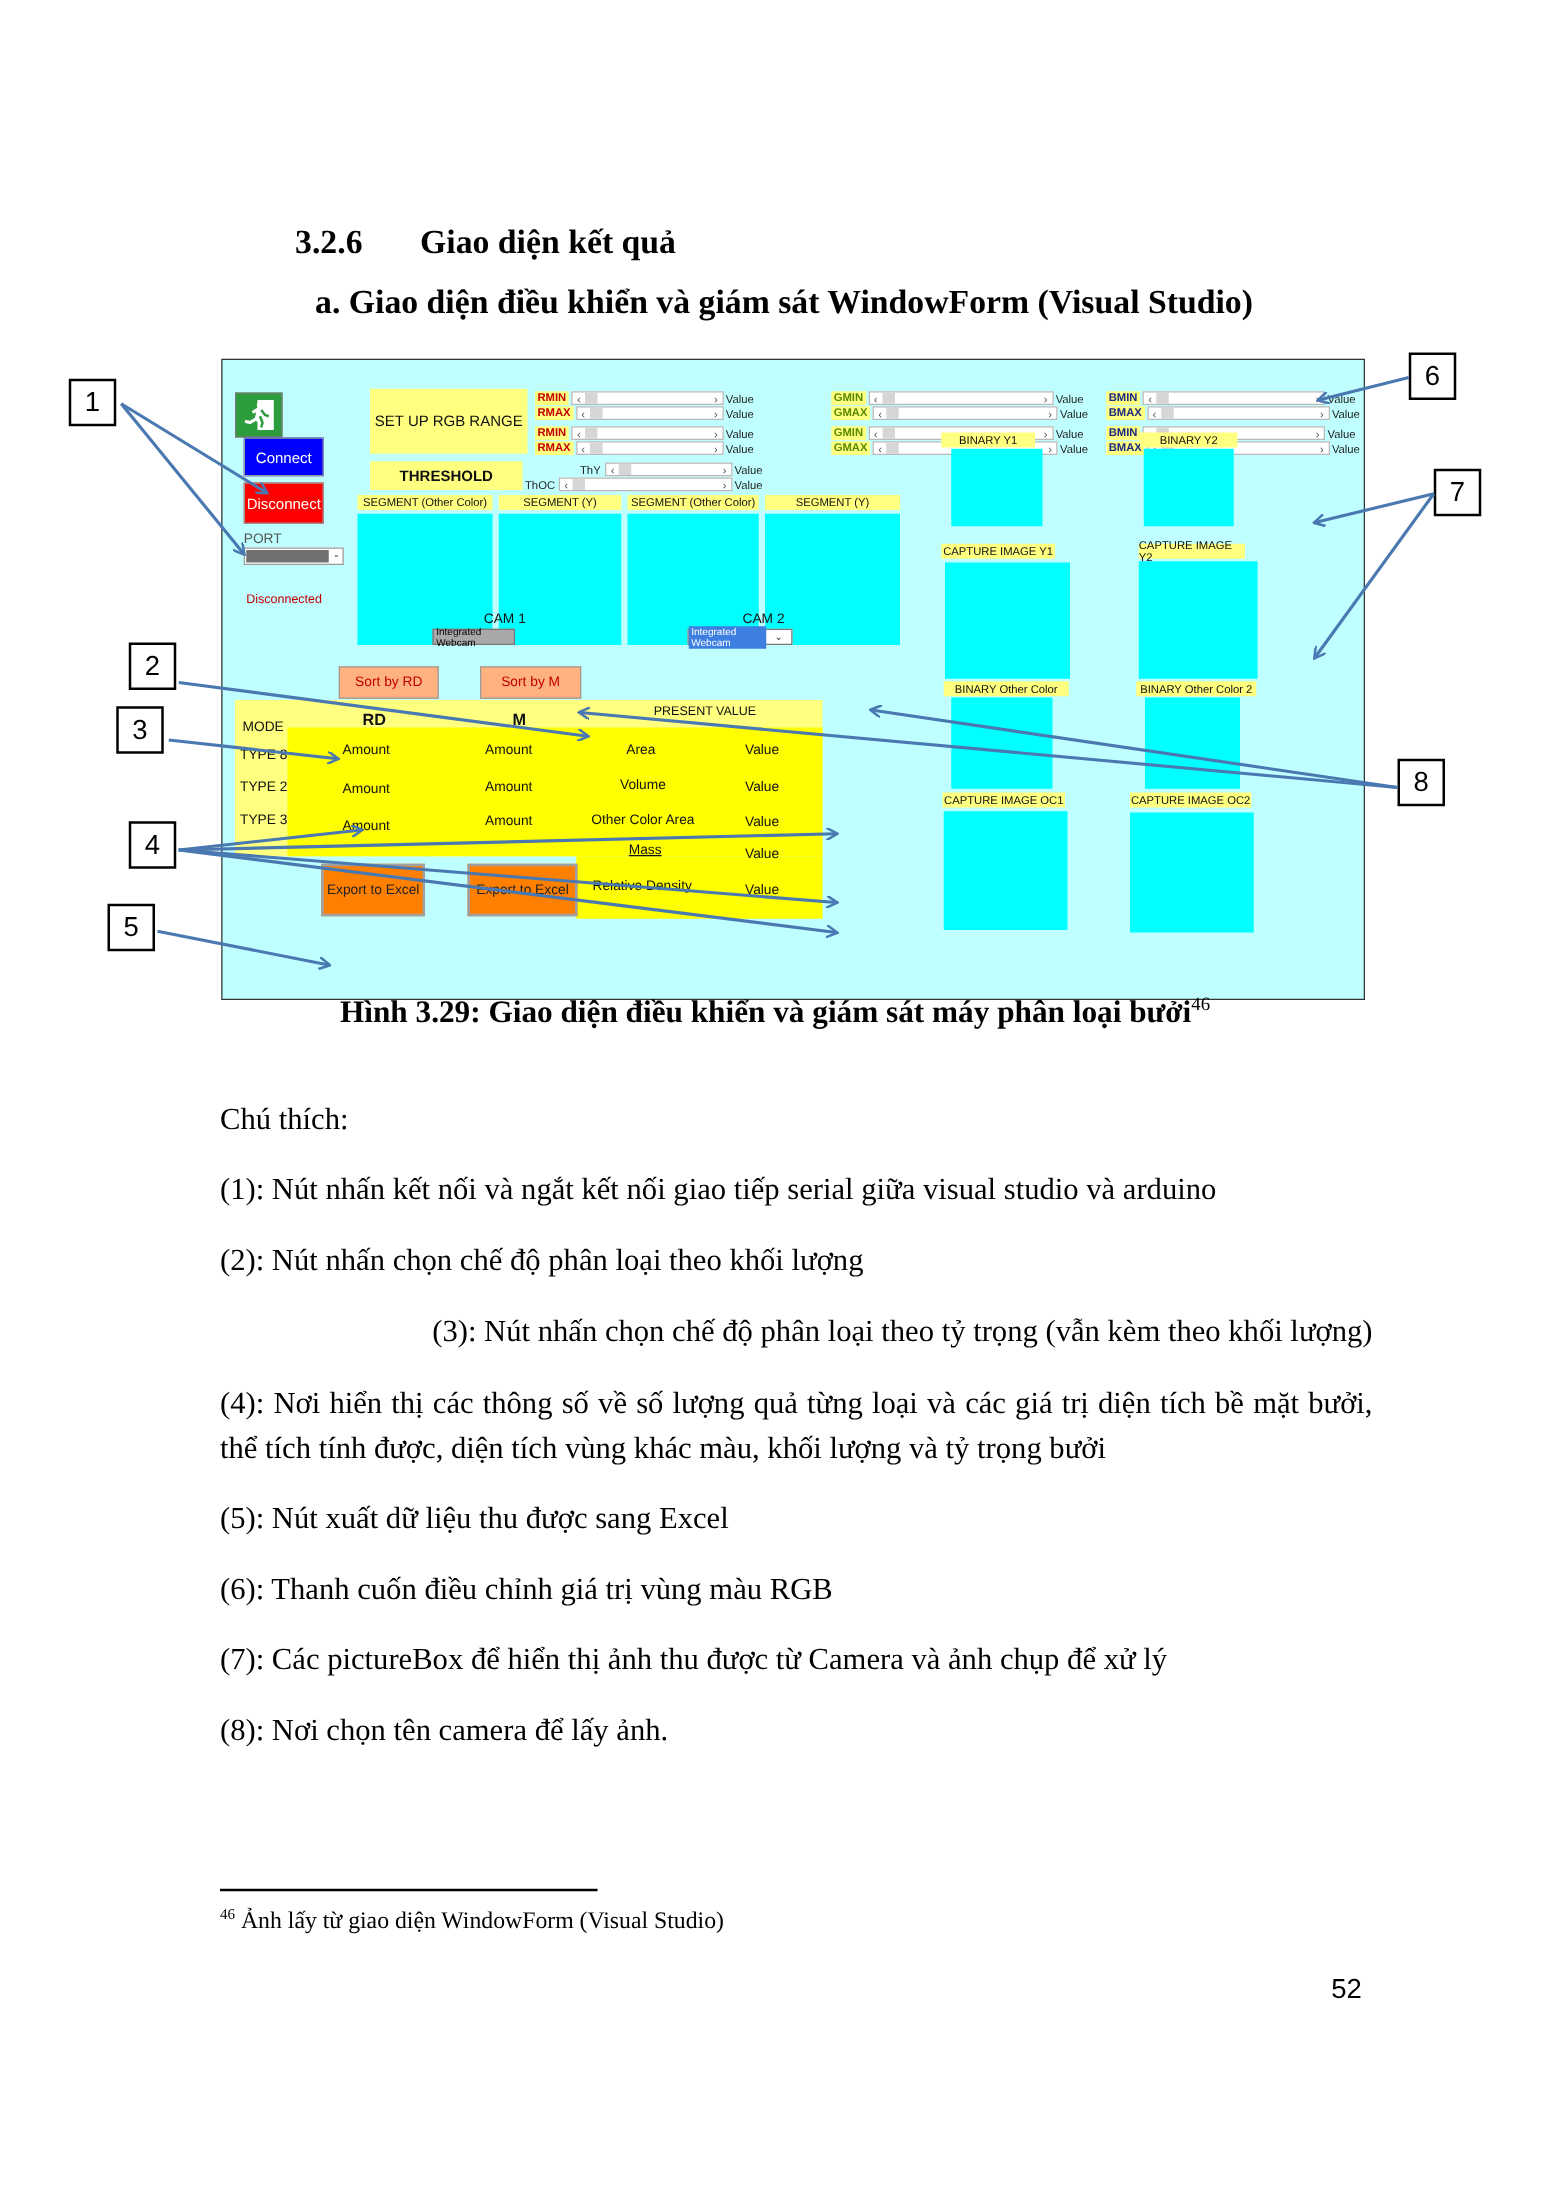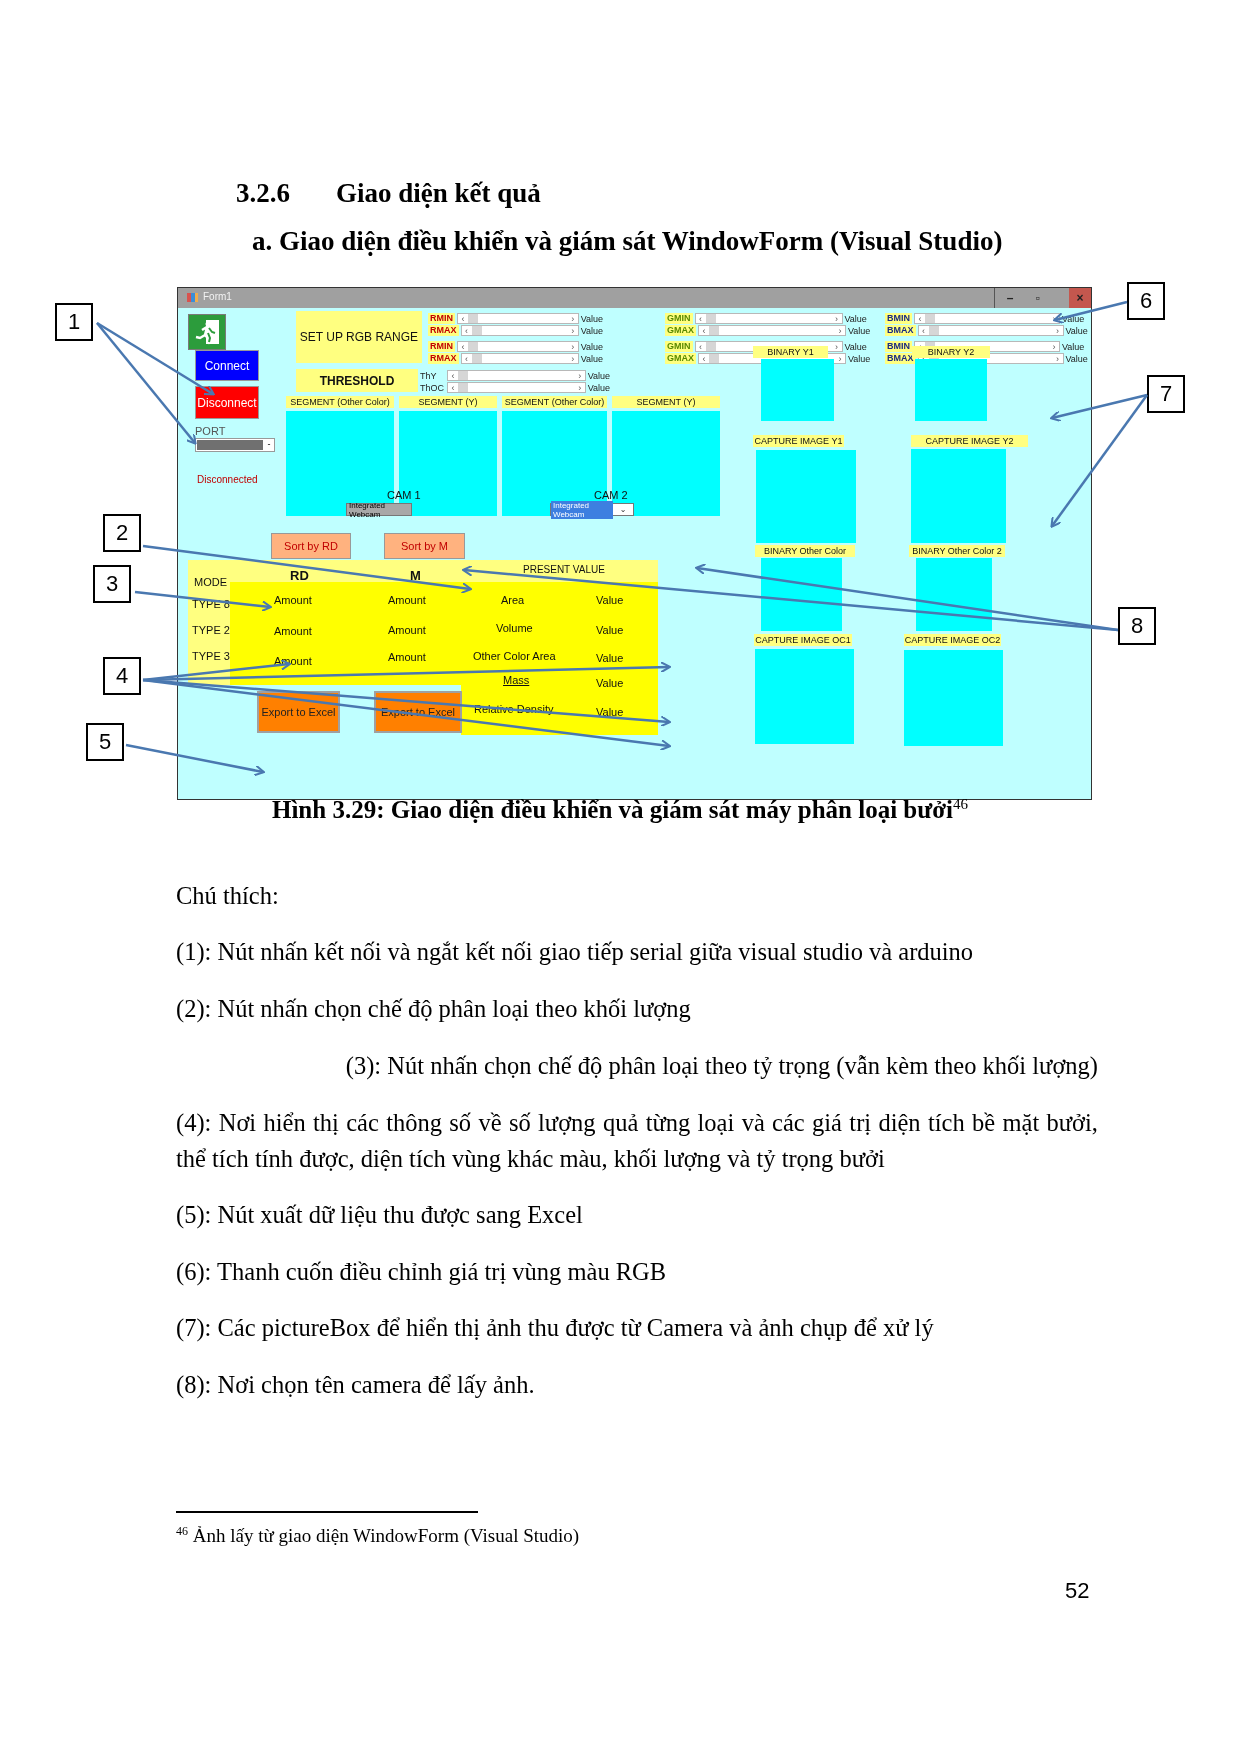--- a/index.html
+++ b/index.html
@@ -62,27 +62,20 @@
   .callout{width:38px;height:38px;border:2px solid #000;background:#fff;display:flex;align-items:center;justify-content:center;font:22px "Liberation Sans",sans-serif;box-sizing:border-box;}
   svg.arrows{position:absolute;left:0;top:0;pointer-events:none;}
 </style>
 </head>
 <body>
 
 <div class="abs h-sec"><span class="num">3.2.6</span><span>Giao diện kết quả</span></div>
 <div class="abs h-sub">a. Giao diện điều khiển và giám sát WindowForm (Visual Studio)</div>
 
 <div class="abs win ui">
-  <div class="titlebar">
-    <div class="appicon"></div>
-    <div class="ttl">Form1</div>
-    <div class="wbtn min">–</div>
-    <div class="wbtn max">▫</div>
-    <div class="wbtn close">×</div>
-  </div>
 
   <div class="abs exit">
     <svg width="28" height="28" viewBox="0 0 28 28">
       <rect x="13" y="2" width="13" height="24" fill="#fff"></rect>
       <circle cx="15" cy="6" r="2.5" fill="#fff"></circle>
       <path d="M9 12 L14 9 L17 14 L21 15 M14 9 L12 17 L16 21 L15 26 M12 17 L7 20 L3 19" stroke="#fff" stroke-width="2.5" fill="none"></path>
       <path d="M16 10 L19 14 L22 15 M15 15 L17 20 L16 24" stroke="#2c9c3c" stroke-width="2" fill="none"></path>
     </svg>
   </div>
 
@@ -213,21 +206,21 @@
           <span class="thumb"></span>
           <span class="track"></span>
           <span class="arr">›</span>
         </div>
         <span class="val">Value</span>
       </div>
   </div>
 
   <div class="abs" style="left:242px;top:82px;width:190px;">
     <div style="display:flex;align-items:center;gap:2px;margin-bottom:1px;">
-        <span class="val" style="width:26px;">ThY</span>
+        <span class="val" style="width:26px;margin-left:44px;">ThY</span>
         <div class="sbar" style="width:145px;">
           <span class="arr">‹</span>
           <span class="thumb"></span>
           <span class="track"></span>
           <span class="arr">›</span>
         </div>
         <span class="val">Value</span>
       </div>
     <div style="display:flex;align-items:center;gap:2px;">
         <span class="val" style="width:26px;">ThOC</span>
@@ -266,21 +259,21 @@
       <span class="txt">Integrated Webcam</span>
       <span class="dd">⌄</span>
     </div>
 
   <div class="abs ybox seg-lbl" style="left:575px;top:58px;width:75px;">BINARY Y1</div>
   <div class="abs pic" style="left:583px;top:71px;width:73px;height:62px;"></div>
   <div class="abs ybox seg-lbl" style="left:734px;top:58px;width:78px;">BINARY Y2</div>
   <div class="abs pic" style="left:737px;top:71px;width:72px;height:62px;"></div>
   <div class="abs ybox seg-lbl" style="left:575px;top:147px;width:91px;">CAPTURE IMAGE Y1</div>
   <div class="abs pic" style="left:578px;top:162px;width:100px;height:93px;"></div>
-  <div class="abs ybox seg-lbl" style="left:733px;top:147px;width:117px;text-align:center;">CAPTURE IMAGE Y2</div>
+  <div class="abs ybox seg-lbl" style="left:733px;top:147px;width:85px;">CAPTURE IMAGE Y2</div>
   <div class="abs pic" style="left:733px;top:161px;width:95px;height:94px;"></div>
   <div class="abs ybox seg-lbl" style="left:577px;top:257px;width:100px;">BINARY Other Color</div>
   <div class="abs pic" style="left:583px;top:270px;width:81px;height:73px;"></div>
   <div class="abs ybox seg-lbl" style="left:731px;top:257px;width:96px;">BINARY Other Color 2</div>
   <div class="abs pic" style="left:738px;top:270px;width:76px;height:73px;"></div>
   <div class="abs ybox seg-lbl" style="left:576px;top:346px;width:98px;">CAPTURE IMAGE OC1</div>
   <div class="abs pic" style="left:577px;top:361px;width:99px;height:95px;"></div>
   <div class="abs ybox seg-lbl" style="left:726px;top:346px;width:97px;">CAPTURE IMAGE OC2</div>
   <div class="abs pic" style="left:726px;top:362px;width:99px;height:96px;"></div>
 

